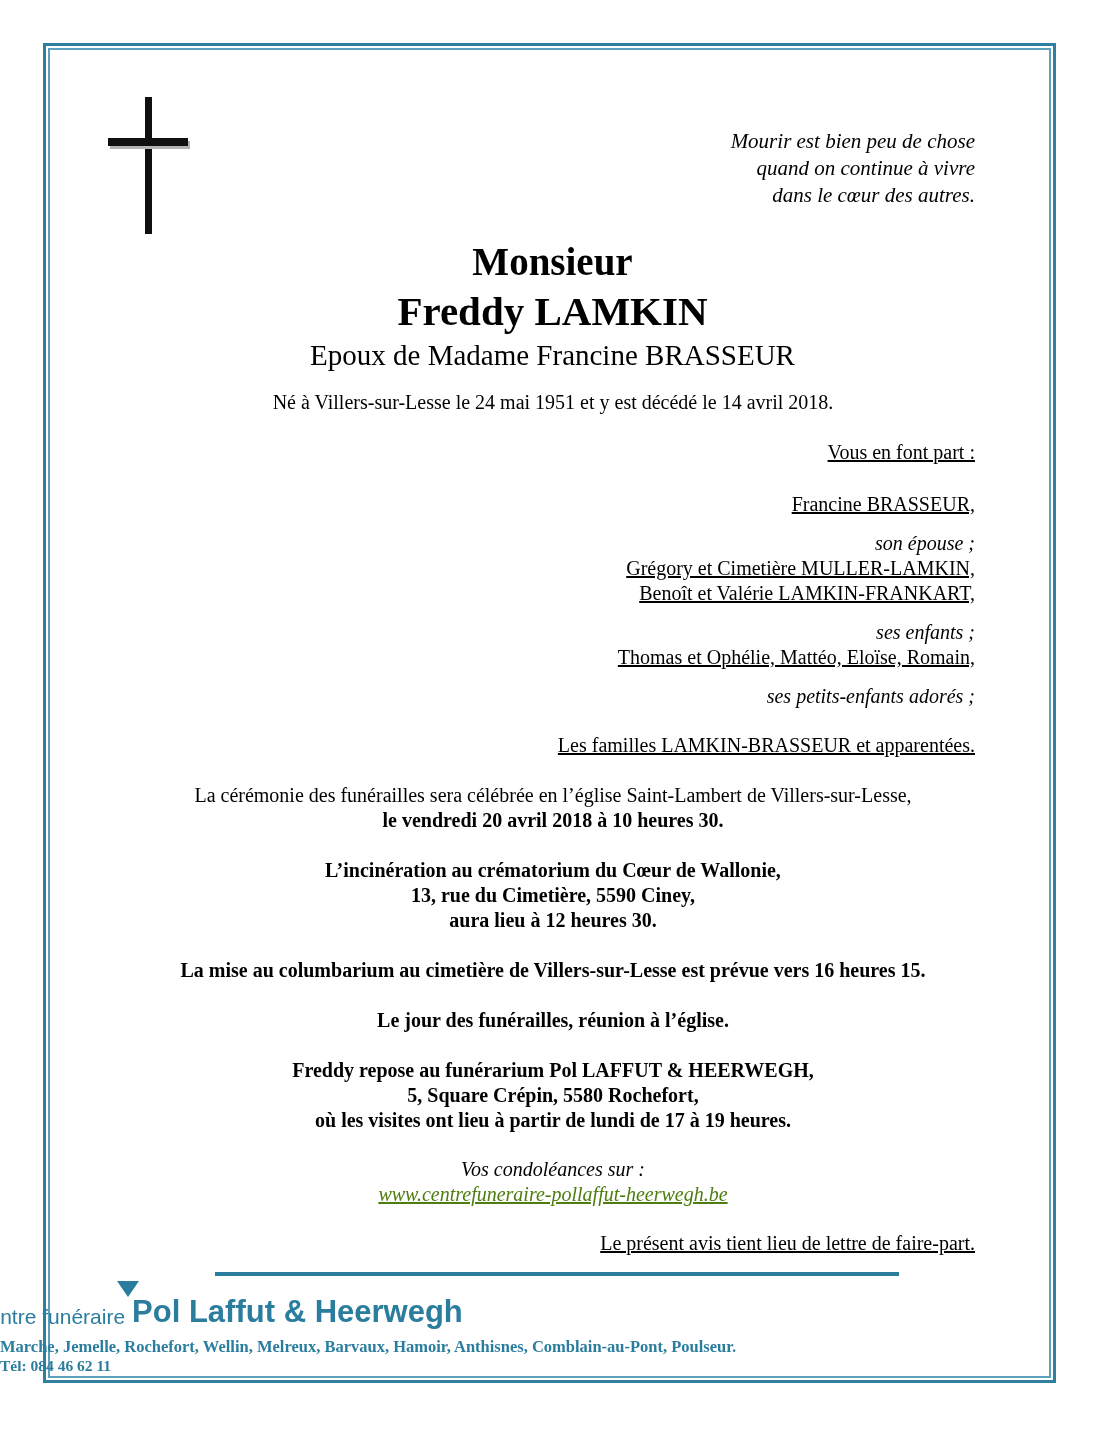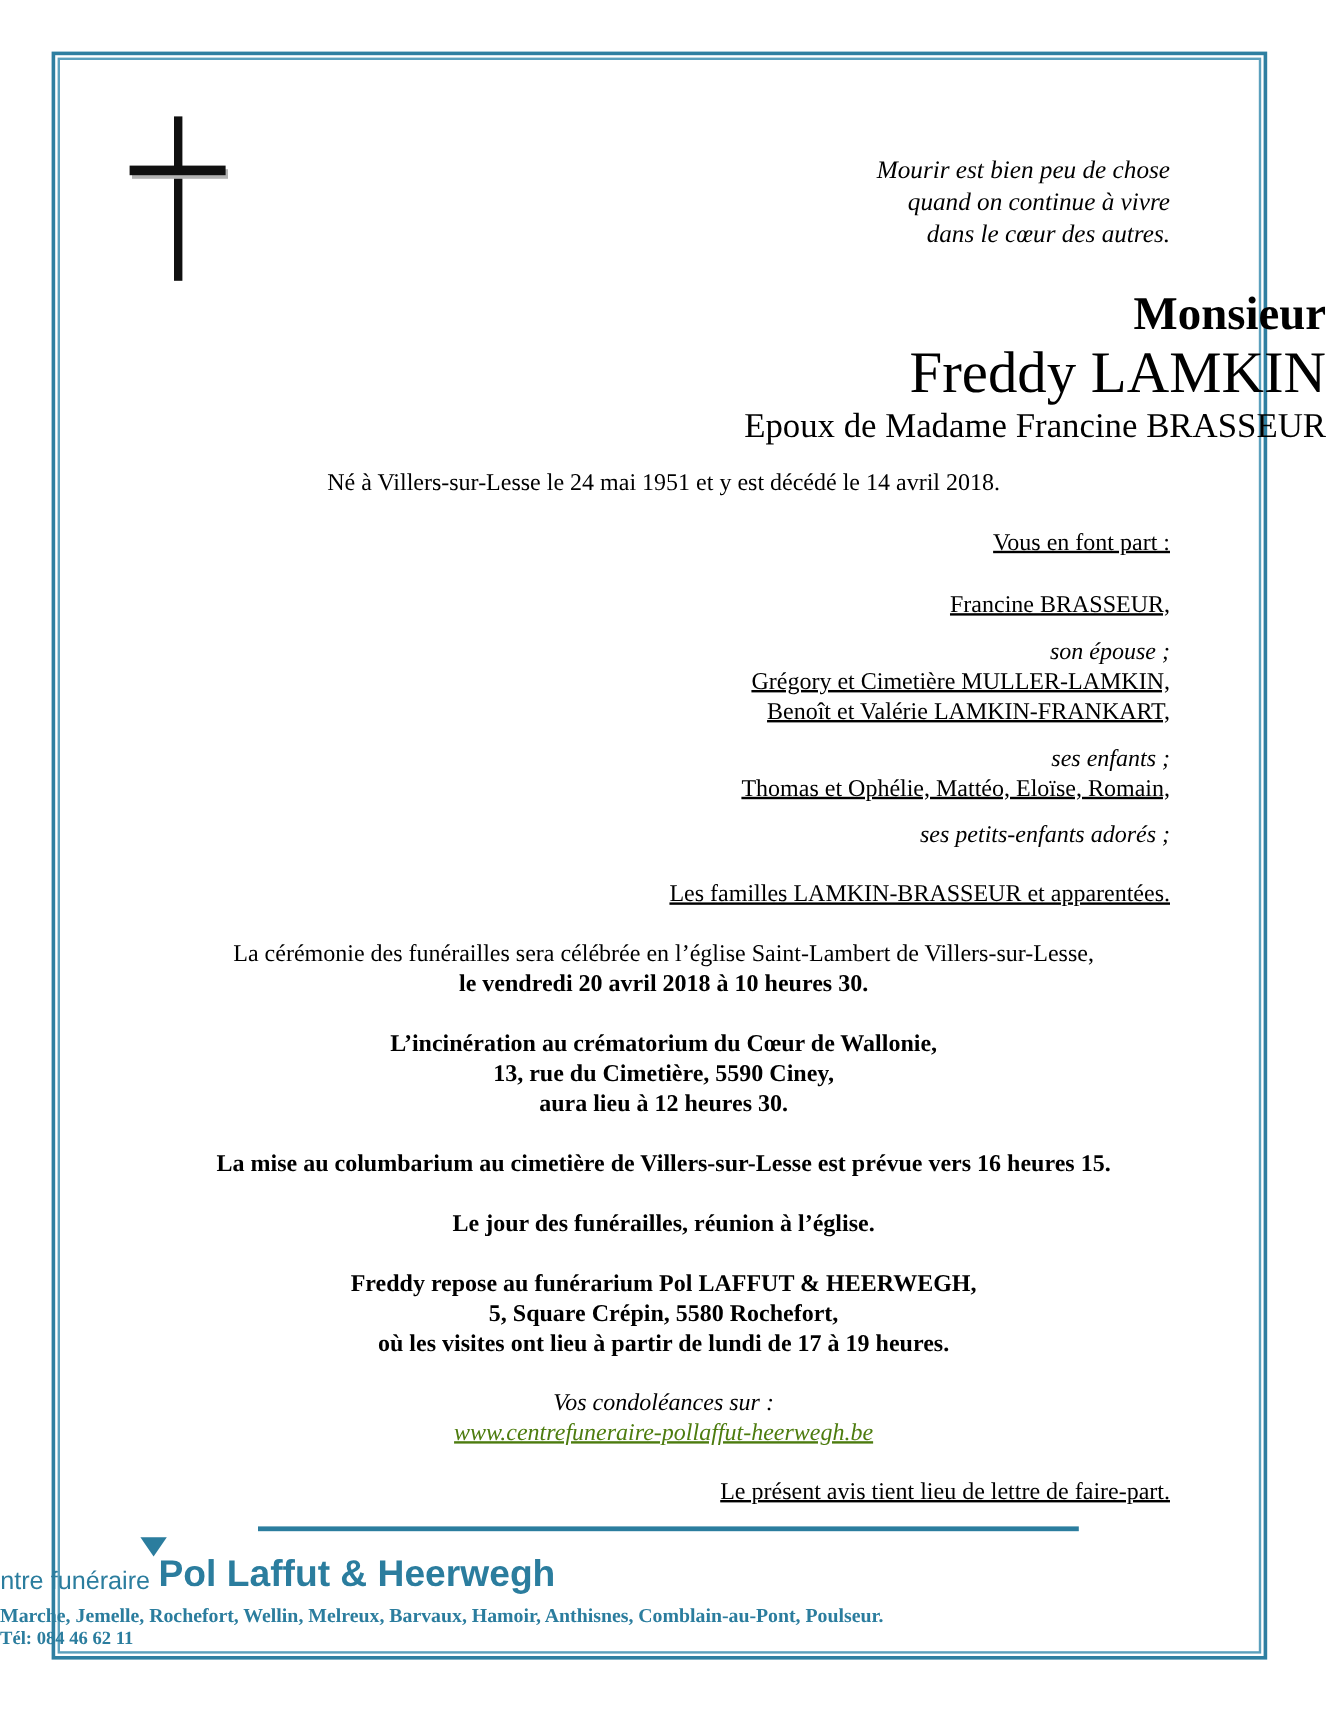--- a/index.html
+++ b/index.html
@@ -18,23 +18,23 @@
   
   .cross{position:absolute;left:108px;top:97px;width:80px;height:137px;}
   .cross-v{position:absolute;left:37px;top:0;width:7px;height:137px;background:#101010;}
   .cross-h{position:absolute;left:0;top:41px;width:80px;height:8px;background:#101010;box-shadow:2px 3px 0 #b3b3b3;}
   
   .quote{
     position:absolute;right:130px;top:128px;text-align:right;
     font-style:italic;font-size:21px;line-height:27px;
   }
   
-  .titles{position:absolute;left:0;right:0;top:238px;text-align:right;}
+  .titles{position:absolute;left:0;right:0;top:238px;text-align:center;}
   .salutation{font-size:39px;font-weight:bold;line-height:48px;}
-  .deceased{font-size:49px;font-weight:normal;line-height:50px;}
+  .deceased{font-size:41px;font-weight:bold;line-height:50px;}
   .subtitle{font-size:29px;line-height:38px;}
   
   .main{position:absolute;left:131px;right:130px;top:390px;font-size:20px;line-height:25px;}
   .para{margin:25px 0 0 0;}
   .para.first{margin-top:0;}
   .para.mt24{margin-top:24px;}
   .family{margin-top:27px;}
   .center{text-align:center;}
   .left{text-align:right;text-decoration:underline;}
   .right{text-align:right;margin-top:14px;}

